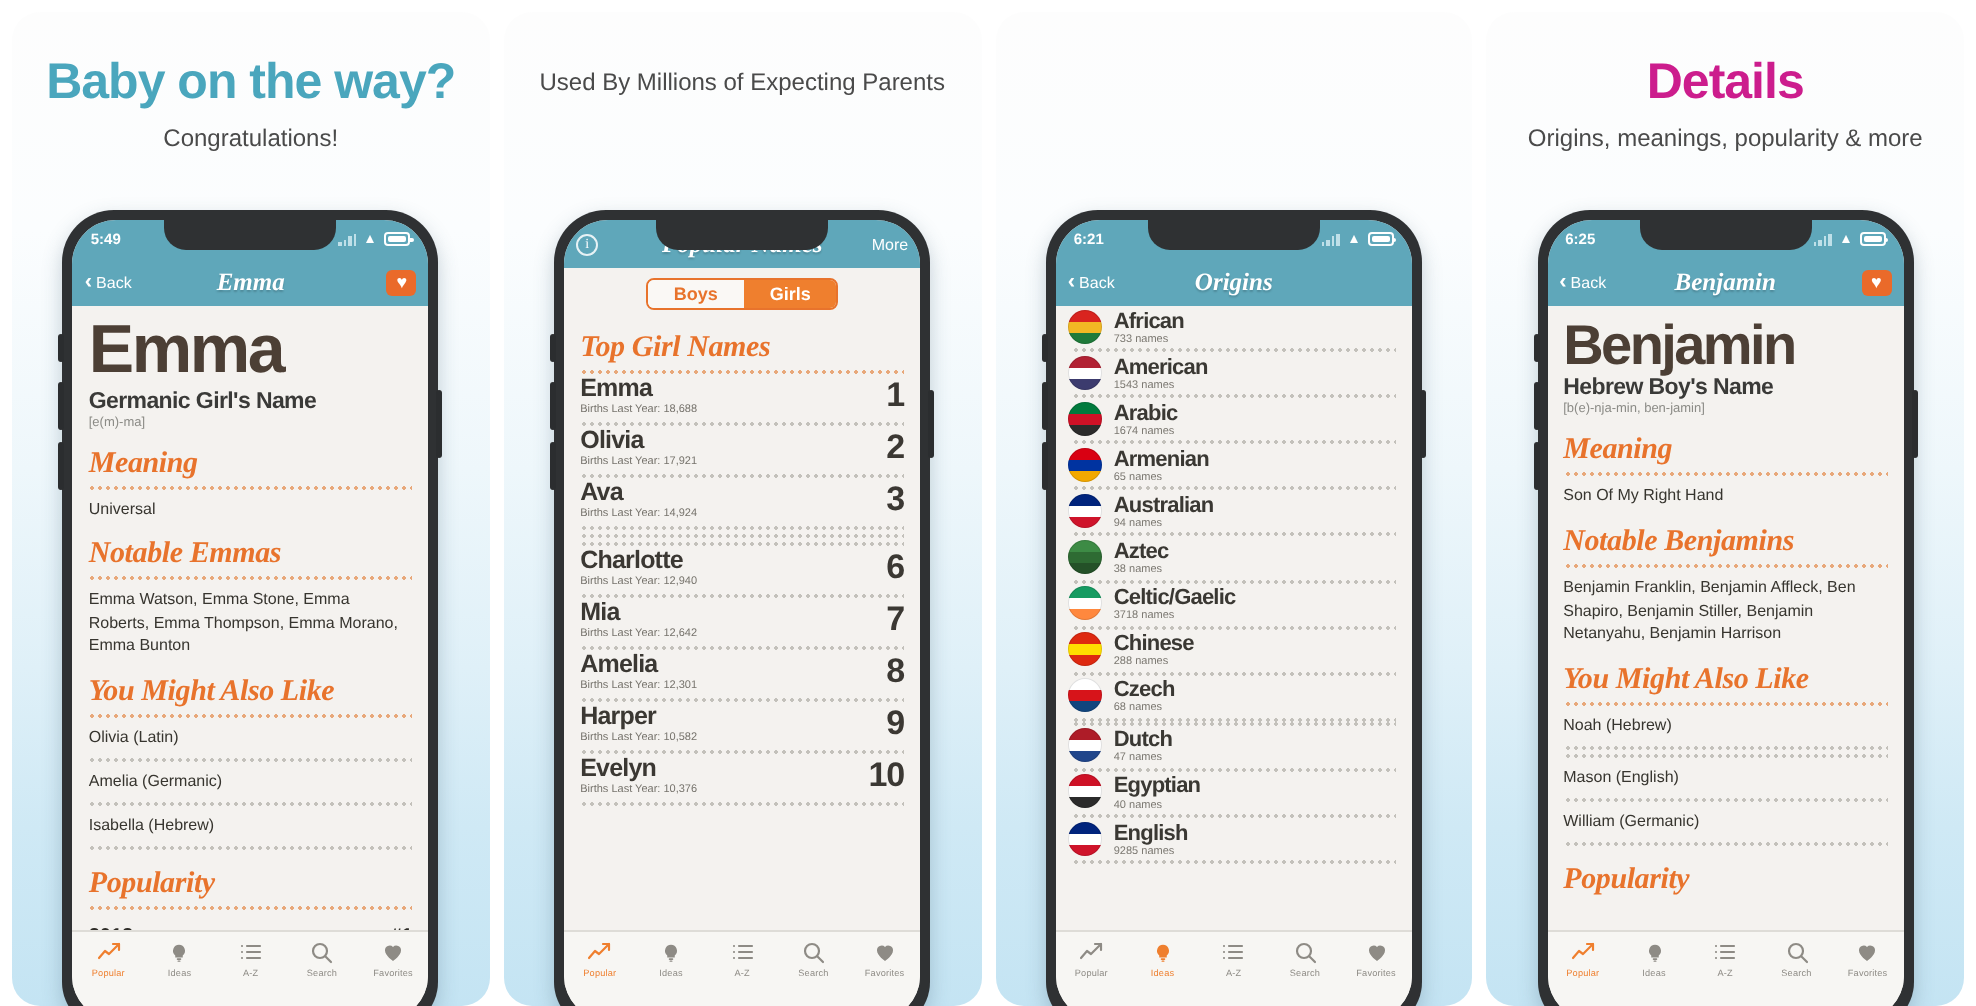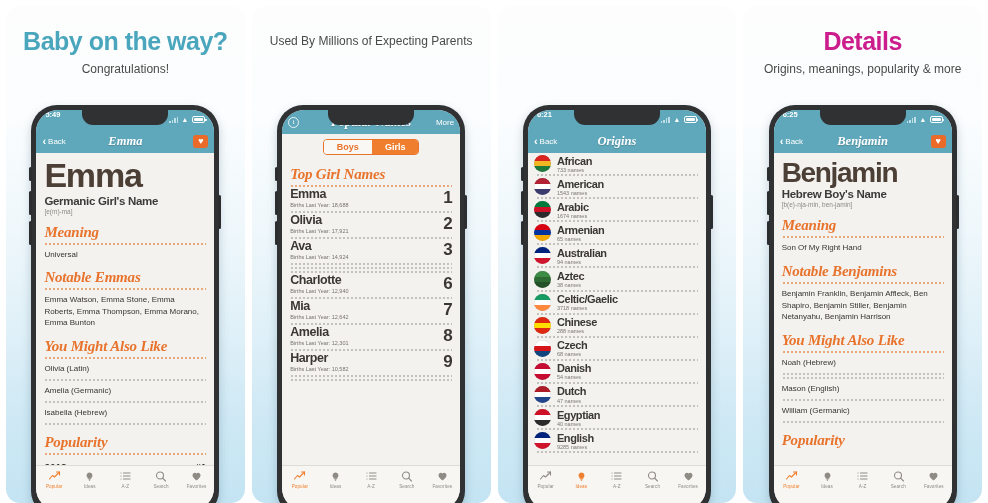--- a/index.html
+++ b/index.html
@@ -87,20 +87,21 @@
     background: #2f3133;
     border-radius: 0 0 11px 11px;
     z-index: 9;
   }
   
   .statusbar {
     height: 19px;
     background: #5fa7ba;
     color: #ffffff;
     display: flex;
+    align-items: center;
     justify-content: space-between;
     padding: 0 9px;
     font-size: 7.5px;
     font-weight: bold;
     flex: 0 0 auto;
     gap: 24px;
   }
   .sb-right { display: flex; align-items: center; gap: 3px; }
   .sig { display: flex; align-items: flex-end; gap: 1px; height: 6px; }
   .sig i { display:block; width: 1.5px; background: #bfe0e9; }
@@ -244,21 +245,21 @@
     align-items: center;
     justify-content: space-between;
     padding: 1px 0 1px 0;
   }
   .rank-name { font-size: 12.5px; font-weight: bold; color: #3b3833; letter-spacing:-0.4px; line-height:1.05; }
   .rank-sub { font-size: 5.5px; color: #76736c; margin-top: 0px; }
   .rank-num { font-size: 17px; font-weight: bold; color: #3b3833; letter-spacing:-0.5px; }
   
   .orig-item {
     display: flex;
-    align-items: center;
+    align-items: flex-start;
     gap: 6px;
     padding: 1.5px 8px 1.5px 6px;
   }
   .flag {
     width: 17px; height: 17px;
     border-radius: 50%;
     flex: 0 0 auto;
     box-shadow: 0 0 0 0.5px rgba(0,0,0,.12) inset;
     overflow: hidden;
   }
@@ -494,20 +495,27 @@
               </div>
               <div class="dotrule grey"></div>
               <div class="rank-item">
                 <div>
                   <div class="rank-name">Harper</div>
                   <div class="rank-sub">Births Last Year: 10,582</div>
                 </div>
                 <div class="rank-num">9</div>
               </div>
               <div class="dotrule grey"></div>
+              <div class="rank-item">
+                <div>
+                  <div class="rank-name">Evelyn</div>
+                  <div class="rank-sub">Births Last Year: 10,376</div>
+                </div>
+                <div class="rank-num">10</div>
+              </div>
               <div class="dotrule grey"></div>
             </div>
             <div class="tabbar">
               <div class="tab on">
                 <div class="ic">
                   <svg xmlns="http://www.w3.org/2000/svg" width="13" height="12" viewBox="0 0 24 24" fill="none" stroke="currentColor" stroke-width="2.2" stroke-linecap="round" stroke-linejoin="round">
                     <polyline points="2,18 8,11 12,14 22,4"></polyline>
                     <polyline points="16,4 22,4 22,10"></polyline>
                   </svg>
                 </div>
@@ -657,27 +665,20 @@
               </div>
               <div class="dotrule grey" style="margin: 0px 8px;"></div>
               <div class="orig-item">
                 <div class="flag" style="background: linear-gradient(rgb(255, 255, 255) 0px, rgb(255, 255, 255) 34%, rgb(215, 20, 26) 34%, rgb(215, 20, 26) 67%, rgb(17, 69, 126) 67%, rgb(17, 69, 126) 100%);"></div>
                 <div>
                   <div class="orig-name">Czech</div>
                   <div class="orig-cnt">68 names</div>
                 </div>
               </div>
               <div class="dotrule grey" style="margin: 0px 8px;"></div>
-              <div class="orig-item">
-                <div class="flag" style="background: linear-gradient(rgb(198, 12, 48) 0px, rgb(198, 12, 48) 34%, rgb(255, 255, 255) 34%, rgb(255, 255, 255) 67%, rgb(198, 12, 48) 67%, rgb(198, 12, 48) 100%);"></div>
-                <div>
-                  <div class="orig-name">Danish</div>
-                  <div class="orig-cnt">54 names</div>
-                </div>
-              </div>
               <div class="dotrule grey" style="margin: 0px 8px;"></div>
               <div class="orig-item">
                 <div class="flag" style="background: linear-gradient(rgb(174, 28, 40) 0px, rgb(174, 28, 40) 34%, rgb(255, 255, 255) 34%, rgb(255, 255, 255) 67%, rgb(33, 70, 139) 67%, rgb(33, 70, 139) 100%);"></div>
                 <div>
                   <div class="orig-name">Dutch</div>
                   <div class="orig-cnt">47 names</div>
                 </div>
               </div>
               <div class="dotrule grey" style="margin: 0px 8px;"></div>
               <div class="orig-item">

